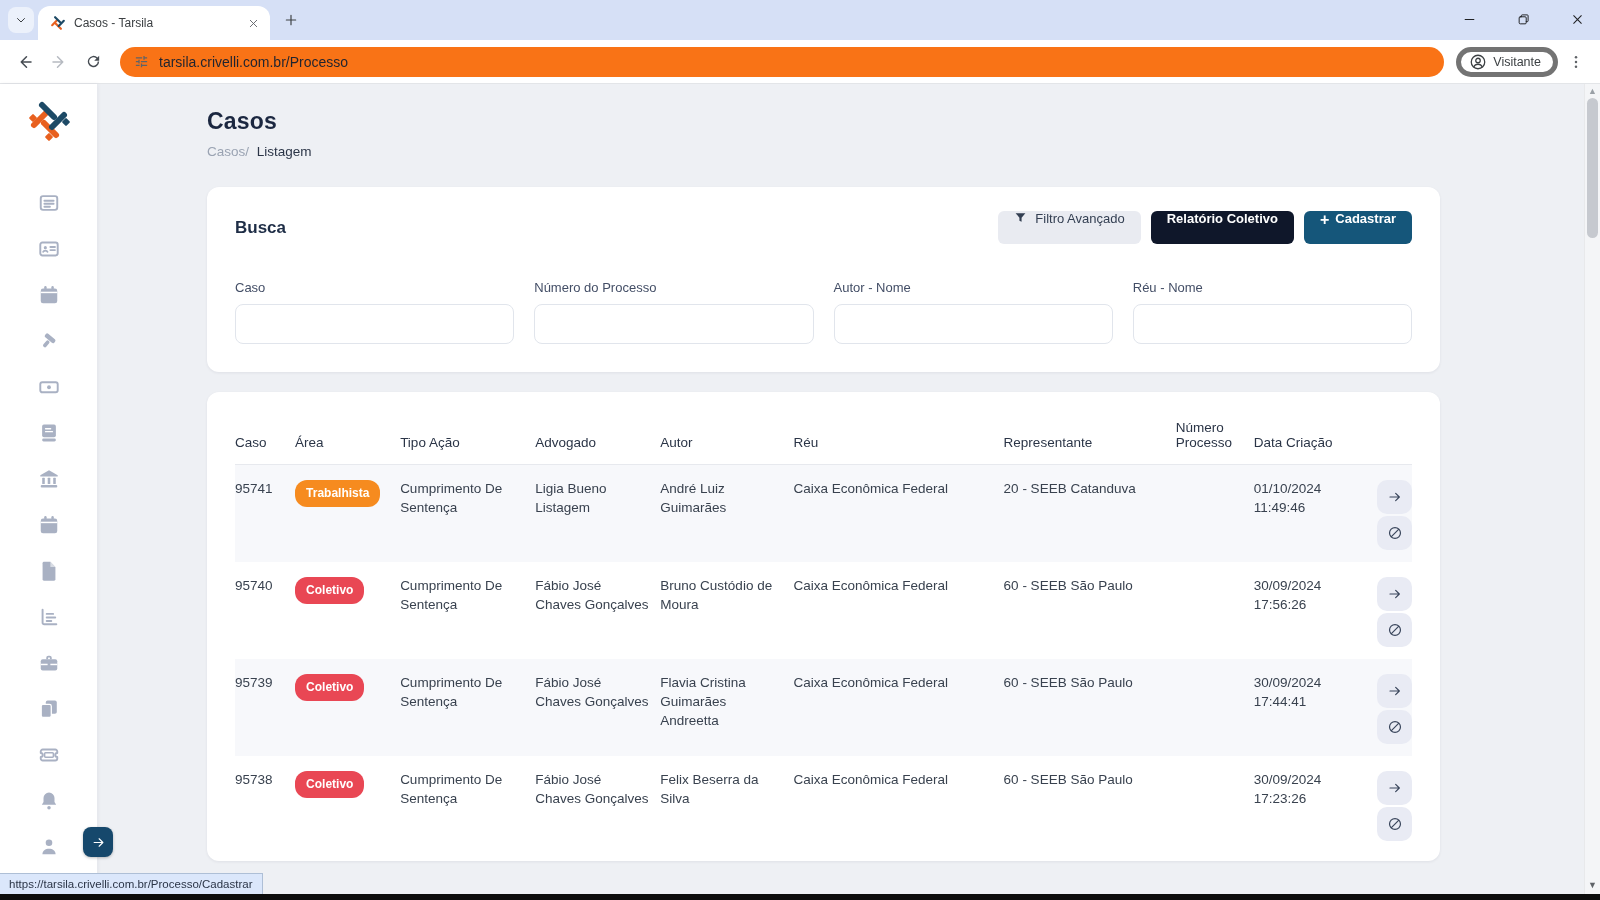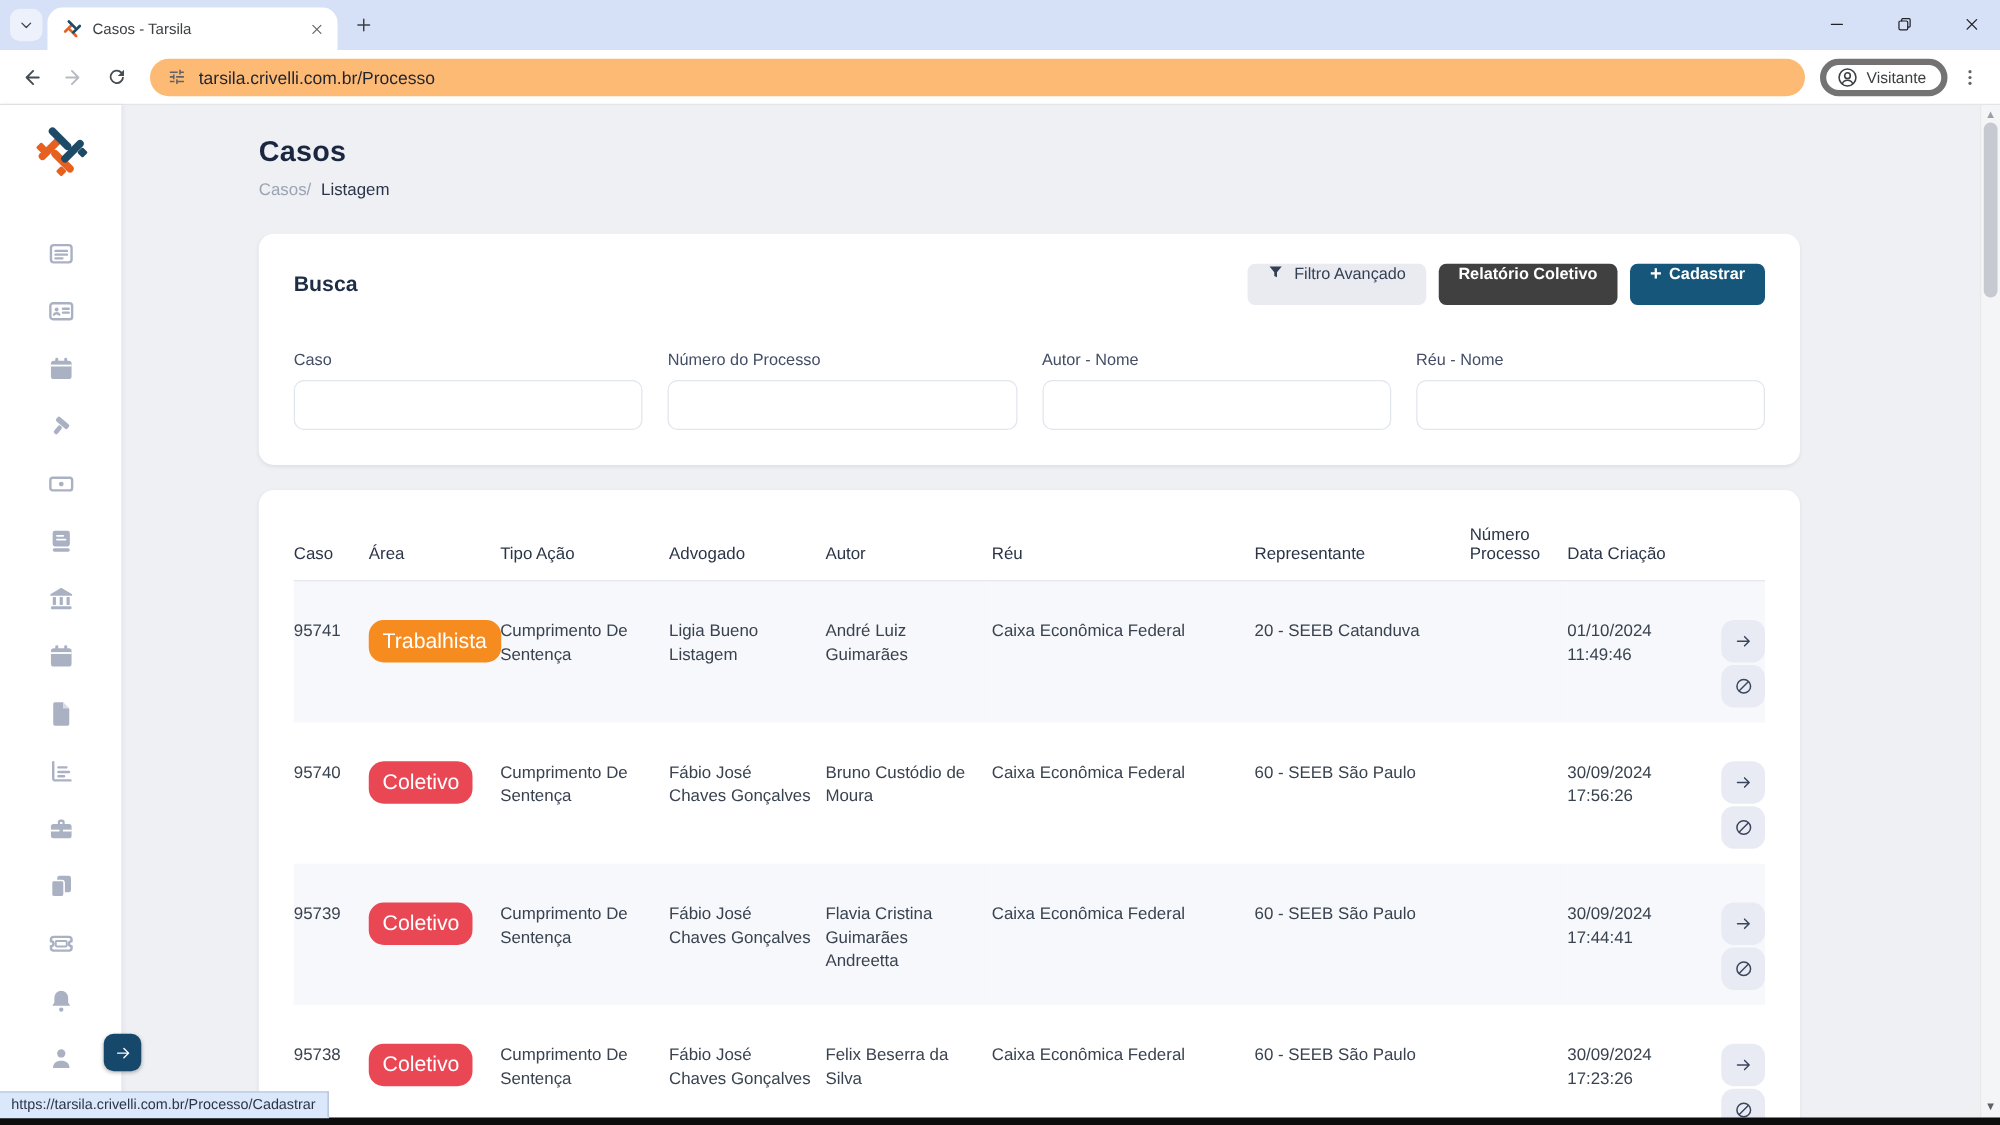--- a/index.html
+++ b/index.html
@@ -13,21 +13,21 @@
   .tab { width:232px; height:34px; background:#fff; border-radius:12px 12px 0 0; display:flex;
          align-items:center; padding:0 8px 0 12px; gap:8px; }
   .tab-title { flex:1; font-size:12px; color:#3c4043; white-space:nowrap; overflow:hidden; }
   .tab-close { width:18px; height:18px; border:none; background:transparent; display:flex; align-items:center; justify-content:center; cursor:pointer; border-radius:50%; }
   .newtab-btn { width:26px; height:26px; margin:0 0 7px 8px; border:none; background:transparent; display:flex; align-items:center; justify-content:center; cursor:pointer; }
   .wincontrols { position:absolute; right:10px; top:6px; display:flex; gap:28px; }
   .wincontrols button { width:26px; height:26px; border:none; background:transparent; display:flex; align-items:center; justify-content:center; cursor:pointer; }
 
   .toolbar { height:44px; background:#fff; display:flex; align-items:center; padding:0 10px; gap:4px; border-bottom:1px solid #e3e5e8; }
   .nav-btn { width:30px; height:30px; border:none; background:transparent; border-radius:50%; display:flex; align-items:center; justify-content:center; cursor:pointer; }
-  .urlbar { flex:1; height:30px; margin:0 8px; background:#fdba74; border-radius:15px; display:flex; align-items:center; padding:0 14px; gap:10px; }
+  .urlbar { flex:1; height:30px; margin:0 8px; background:#f97316; border-radius:15px; display:flex; align-items:center; padding:0 14px; gap:10px; }
   .urlbar .url-text { font-size:14px; color:#1f2430; }
   .profile-chip { height:30px; border:5px solid #737373; border-radius:15px; display:flex; align-items:center; gap:6px; padding:0 12px 0 8px; font-size:12.5px; color:#3c4043; background:#fff; cursor:pointer; }
   .menu-dots { width:28px; height:28px; border:none; background:transparent; display:flex; align-items:center; justify-content:center; cursor:pointer; }
 
   
   .app { position:relative; height:810px; display:flex; background:#eef0f4; }
   .sidebar { width:97px; background:#fff; box-shadow:1px 0 4px rgba(30,40,60,.06); padding-top:14px;
              display:flex; flex-direction:column; align-items:center; position:relative; z-index:2; }
   .logo { width:44px; height:44px; }
   .side-nav { margin-top:50px; display:flex; flex-direction:column; align-items:center; row-gap:24px; }
@@ -42,42 +42,42 @@
   .crumb-root { color:#9aa3b2; }
   .crumb-current { color:#2b3547; margin-left:4px; cursor:pointer; }
 
   .card { width:1233px; background:#fff; border-radius:12px; box-shadow:0 1px 3px rgba(25,35,55,.07); }
   .search-card { margin-top:28px; padding:24px 28px 28px; }
   .card-head { display:flex; align-items:center; justify-content:space-between; }
   .card-title { font-size:17px; font-weight:bold; color:#1e2d46; }
   .head-actions { display:flex; gap:10px; }
   .btn { height:33px; border:none; border-radius:6px; font-size:13px; padding:0 16px; display:flex; align-items:flex-start; gap:8px; cursor:pointer; font-family:inherit; }
   .btn-light { background:#e9ebf1; color:#333f52; font-weight:500; }
-  .btn-purple { background:#404040; color:#fff; font-weight:bold; }
+  .btn-purple { background:#0f172a; color:#fff; font-weight:bold; }
   .btn-dark { background:#15567a; color:#fff; font-weight:bold; }
   .btn .plus { font-size:16px; font-weight:bold; margin-right:-2px; }
 
   .fields { margin-top:36px; display:grid; grid-template-columns:repeat(4,1fr); gap:20px; }
   .field label { display:block; font-size:13px; color:#434e66; margin-bottom:9px; }
   .field input { width:100%; height:40px; border:1px solid #e1e5ec; border-radius:8px; background:#fff; outline:none; padding:0 10px; font-size:14px; color:#2b3547; }
   .form-actions { margin-top:20px; display:flex; gap:4px; }
   .btn-clear { width:86px; height:40px; border:none; border-radius:8px; background:#e7eaf0; color:#1c3a57; font-size:14.5px; cursor:pointer; font-family:inherit; }
   .btn-search { width:86px; height:40px; border:none; border-radius:8px; background:#0f4a6d; color:#fff; font-size:14.5px; font-weight:bold; cursor:pointer; font-family:inherit; }
 
   .table-card { margin-top:20px; padding:22px 28px 8px; }
   table { width:100%; border-collapse:collapse; table-layout:fixed; }
   thead th { text-align:left; vertical-align:bottom; font-weight:400; font-size:13.5px; color:#2b3547;
              padding:6px 10px 14px 0; border-bottom:1px solid #e7e9ee; }
   th.col-caso{width:60px;} th.col-area{width:105px;} th.col-tipo{width:135px;} th.col-adv{width:125px;}
   th.col-autor{width:133px;} th.col-reu{width:210px;} th.col-rep{width:172px;} th.col-num{width:78px;}
   th.col-data{width:110px;} th.col-actions{width:48px;}
   tbody tr { height:86px; }
   tbody tr:nth-child(odd) { background:#f7f8fb; }
-  tbody td { vertical-align:top; padding:31px 10px 12px 0; font-size:13.5px; color:#39424f; line-height:1.4; }
-  .badge { display:inline-block; color:#fff; font-size:17px; font-weight:normal; padding:5px 11px; border-radius:12px; }
+  tbody td { vertical-align:top; padding:15px 10px 12px 0; font-size:13.5px; color:#39424f; line-height:1.4; }
+  .badge { display:inline-block; color:#fff; font-size:12px; font-weight:bold; padding:5px 11px; border-radius:12px; }
   .date-line { line-height:1.4; }
   td.actions-cell { padding-right:0; }
   .action-stack { display:flex; flex-direction:column; gap:2px; align-items:flex-end; }
   .row-btn { width:35px; height:34px; border:none; border-radius:10px; background:#e9ebf4; color:#3a465c;
              display:flex; align-items:center; justify-content:center; cursor:pointer; }
   .row-btn svg { width:16px; height:16px; }
 
   
   .scrollbar { position:absolute; right:0; top:0; bottom:0; width:16px; background:#f4f5f7; border-left:1px solid #e8e9eb; }
   .sb-up { position:absolute; top:2px; left:0; right:0; text-align:center; font-size:9px; color:#9aa0a6; }

